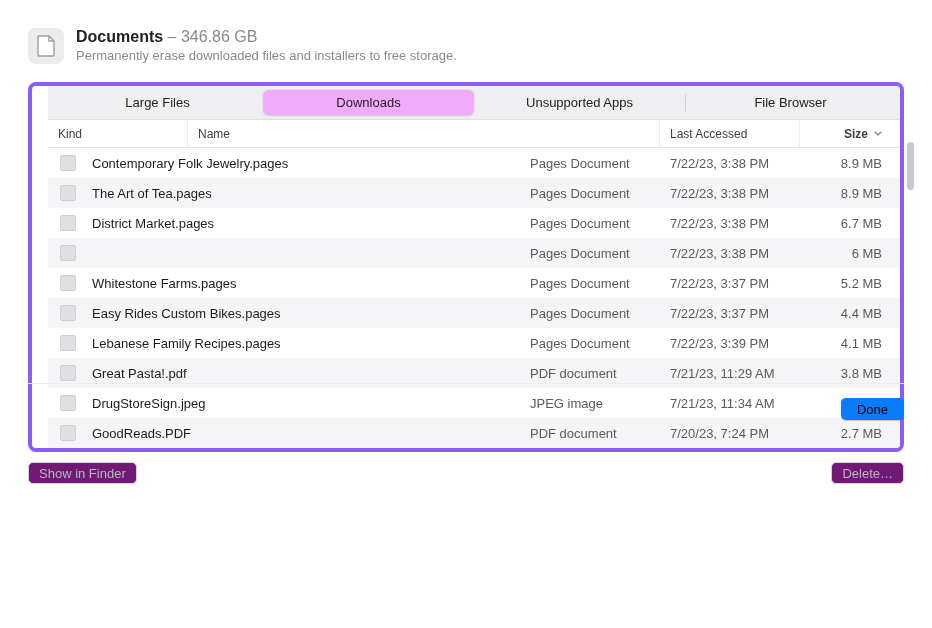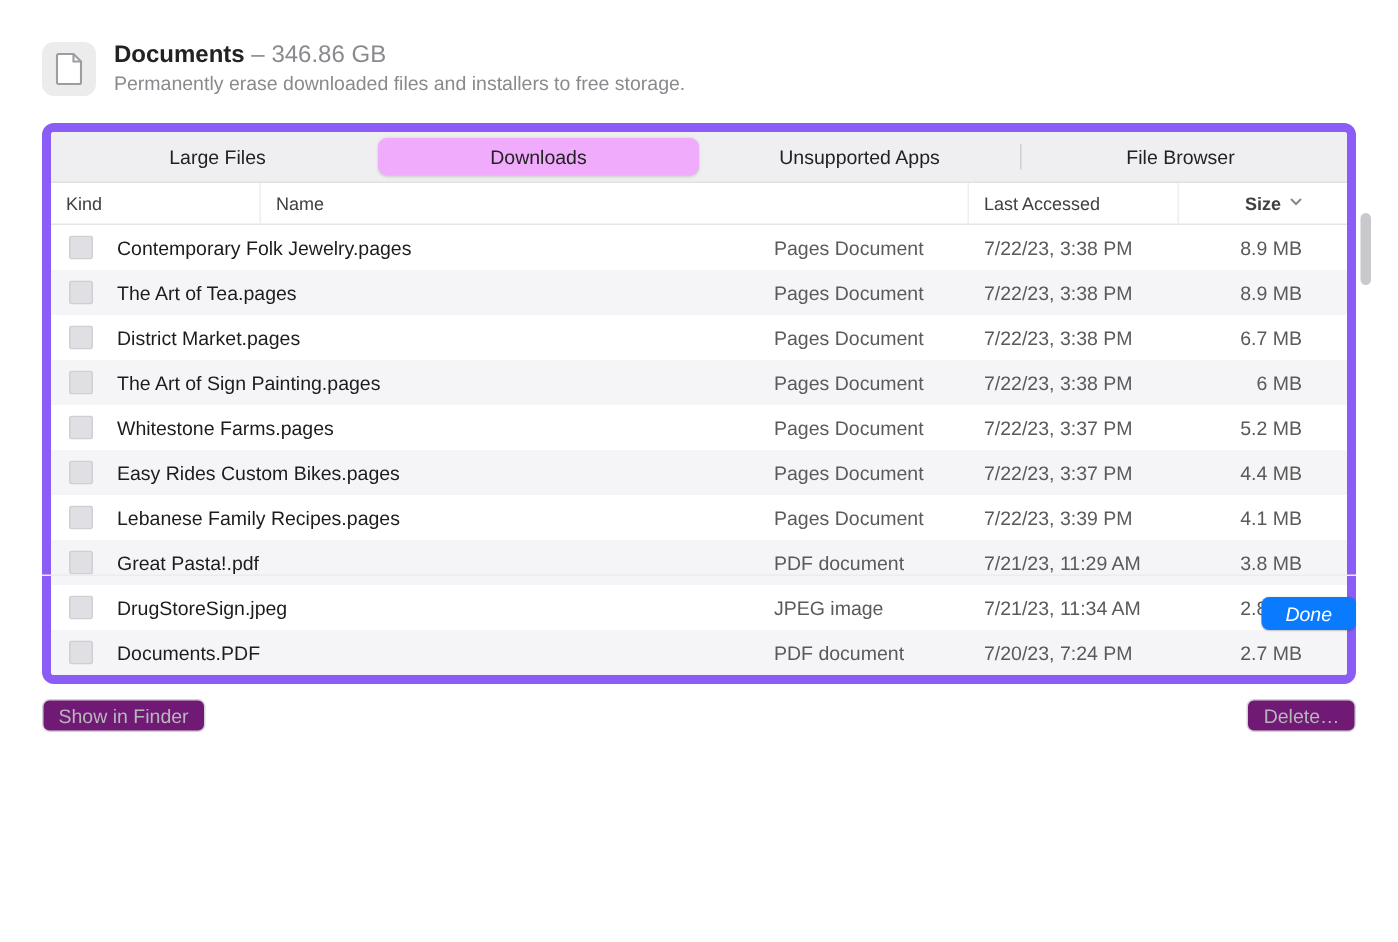--- a/index.html
+++ b/index.html
@@ -8,21 +8,21 @@
   .inner { padding: 28px 28px 0 28px; }
 
   .header { display: flex; align-items: flex-start; gap: 12px; margin-bottom: 18px; }
   .header-icon { width: 36px; height: 36px; border-radius: 8px; background: #ececec; display:flex; align-items:center; justify-content:center; color:#8a8a8e; flex-shrink:0; }
   .header-text { display:flex; flex-direction:column; gap:2px; }
   .header-title-row { font-size: 16px; }
   .header-title { font-weight: 600; color:#222; }
   .header-size { color:#8a8a8e; font-weight: 400; }
   .header-sub { color:#8a8a8e; font-size: 13px; }
 
-  .panel { border: 6px solid #8b5cf6; border-radius: 8px; overflow: hidden; }
+  .panel { border: 4px solid #8b5cf6; border-radius: 8px; overflow: hidden; padding-left: 16px; }
 
   .tabs { display:flex; background:#efeff1; padding:4px; gap:0; border-bottom:1px solid #e1e1e4; }
   .tab { flex:1; text-align:center; padding:5px 0; font-size:13px; color:#222; border-radius:6px; cursor: default; position:relative; }
   .tab + .tab::before { content:""; position:absolute; left:0; top:4px; bottom:4px; width:1px; background:#d0d0d4; }
   .tab.active { background:#f0abfc; box-shadow: 0 0.5px 2px rgba(0,0,0,0.15); }
   .tab.active::before, .tab.active + .tab::before { display:none; }
 
   .cols { display:flex; align-items:center; height:28px; font-size:12px; color:#404040; border-bottom:1px solid #e5e5e8; background:#fff; }
   .col { padding: 0 10px; display:flex; align-items:center; height:100%; border-right:1px solid #eee; }
   .col:last-child { border-right:none; }
@@ -44,21 +44,21 @@
 
   .scroll-hint { position:absolute; right:-10px; top:60px; width:7px; height:48px; background:#c9c9cd; border-radius:4px; }
 
   .panel-wrap { position: relative; }
 
   .footer-bar { display:flex; justify-content:space-between; margin-top:10px; }
   .btn { height:22px; padding:0 10px; border:1px solid #d4d4d8; border-radius:5px; background:#701a75; font-size:13px; color:#b7b7bc; display:flex; align-items:center; }
   .btn.disabled { color:#b7b7bc; }
 
   .done-row { position:absolute; bottom:20px; right:28px; left:28px; border-top:1px solid #ececee; padding-top:14px; display:flex; justify-content:flex-end; }
-  .done-btn { height:22px; padding:0 16px; border:none; border-radius:5px; background:#0a7aff; color:#ffffff; font-size:13px; font-weight:500; display:flex; align-items:center; box-shadow: 0 0.5px 1px rgba(0,0,0,0.2); font-style: italic; }
+  .done-btn { height:22px; padding:0 16px; border:none; border-radius:5px; background:#0a7aff; color:#000000; font-size:13px; font-weight:500; display:flex; align-items:center; box-shadow: 0 0.5px 1px rgba(0,0,0,0.2); }
 
   .rows-wrapper { position:relative; }
 </style>
 </head>
 <body>
 
 <div class="window">
   <div class="inner">
 
     <div class="header">
@@ -125,21 +125,20 @@
                   <div class="ficon"></div>
                   <span>District Market.pages</span>
                 </div>
                 <div class="cell c-kind">Pages Document</div>
                 <div class="cell c-last">7/22/23, 3:38 PM</div>
                 <div class="cell c-size">6.7 MB</div>
               </div>
               <div class="row">
                 <div class="cell c-name">
                   <div class="ficon"></div>
-                  <span>The Art of Sign Painting.pages</span>
                 </div>
                 <div class="cell c-kind">Pages Document</div>
                 <div class="cell c-last">7/22/23, 3:38 PM</div>
                 <div class="cell c-size">6 MB</div>
               </div>
               <div class="row">
                 <div class="cell c-name">
                   <div class="ficon"></div>
                   <span>Whitestone Farms.pages</span>
                 </div>
@@ -179,21 +178,21 @@
                   <div class="ficon"></div>
                   <span>DrugStoreSign.jpeg</span>
                 </div>
                 <div class="cell c-kind">JPEG image</div>
                 <div class="cell c-last">7/21/23, 11:34 AM</div>
                 <div class="cell c-size">2.8 MB</div>
               </div>
               <div class="row">
                 <div class="cell c-name">
                   <div class="ficon"></div>
-                  <span>Documents.PDF</span>
+                  <span>GoodReads.PDF</span>
                 </div>
                 <div class="cell c-kind">PDF document</div>
                 <div class="cell c-last">7/20/23, 7:24 PM</div>
                 <div class="cell c-size">2.7 MB</div>
               </div>
             </div>
         </div>
 
       </div>
       <div class="scroll-hint"></div>

